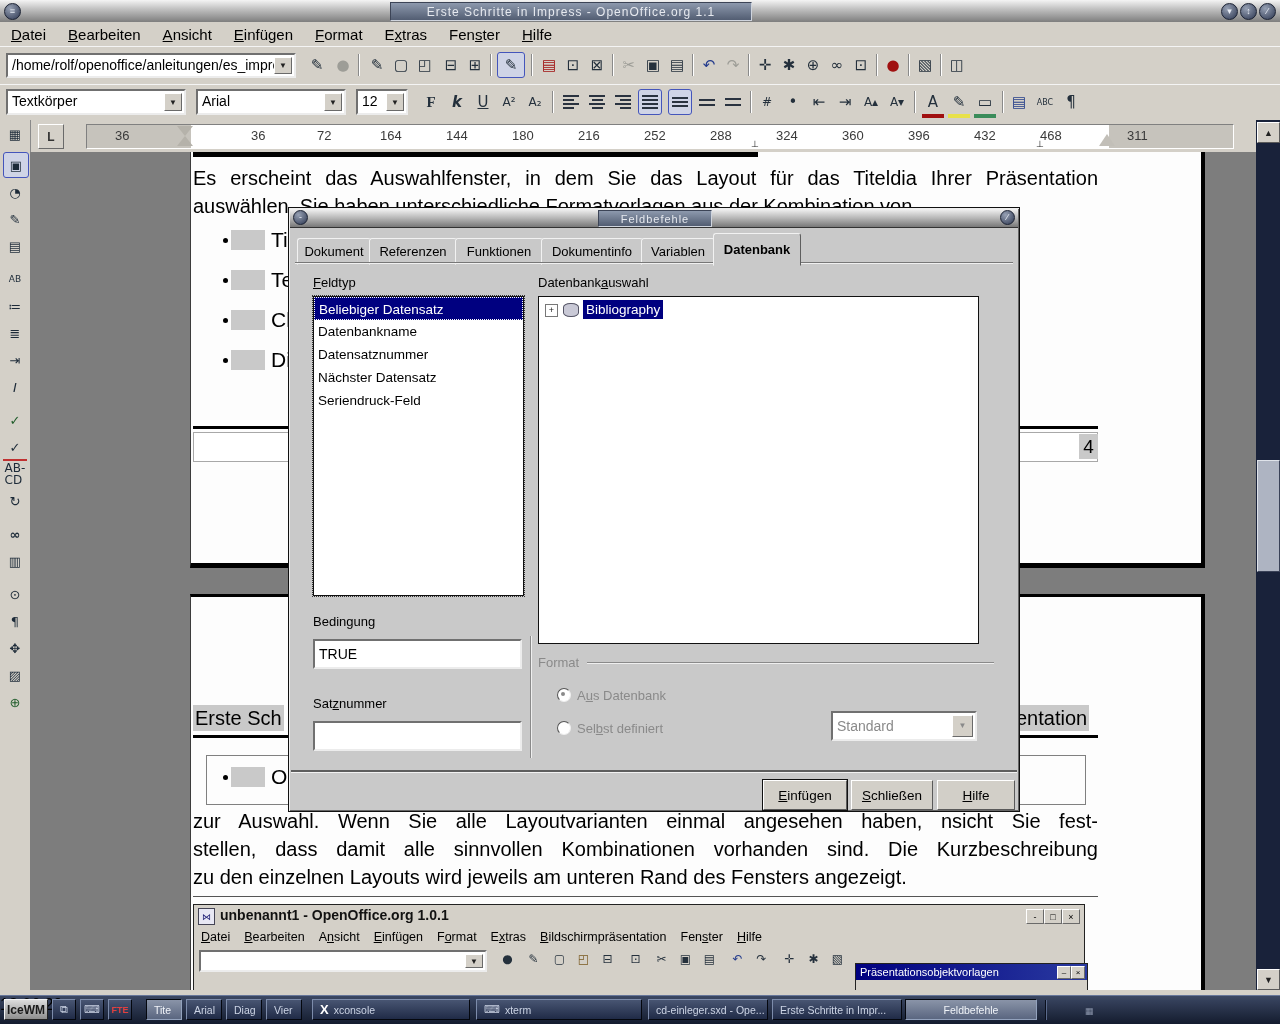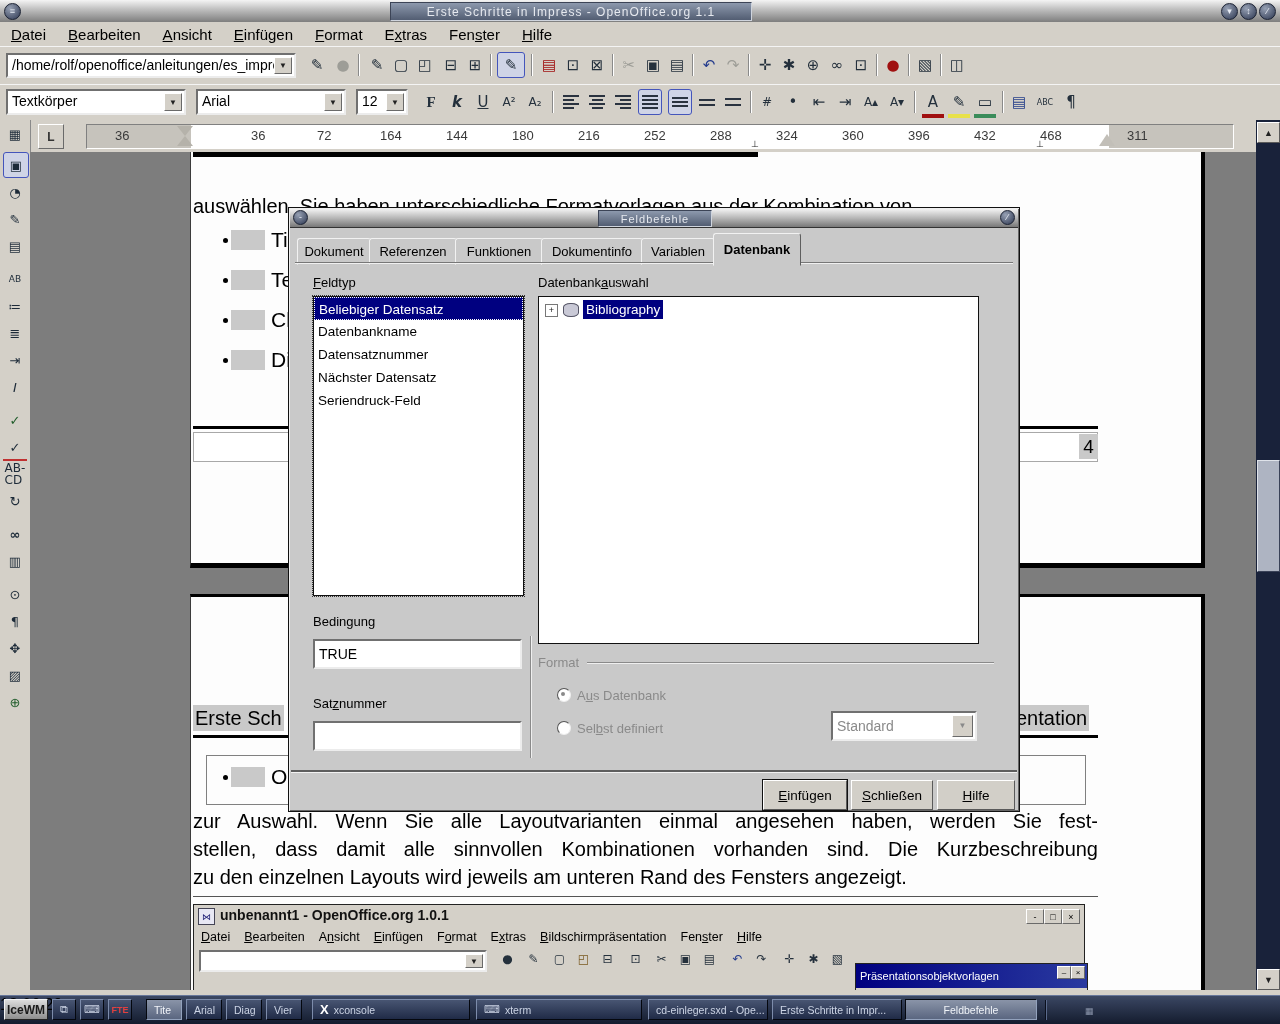--- a/index.html
+++ b/index.html
@@ -319,20 +319,21 @@
   <span class="vic" style="top:489px">¶</span>
   <span class="vic" style="top:516px">✥</span>
   <span class="vic" style="top:543px">▨</span>
   <span class="vic grn" style="top:570px">⊕</span>
 </div>
 
 <div class="abs docarea">
 
   <div class="page" style="left:160px;top:0;width:1010px;height:411px;border-bottom:5px solid #000">
     <div class="abs" style="left:2px;top:0;width:565px;height:5px;background:#000"></div>
+    <div class="docline just" style="top:14px">Es erscheint das Auswahlfenster, in dem Sie das Layout für das Titeldia Ihrer Präsentation</div>
     <div class="docline" style="top:42px">auswählen. Sie haben unterschiedliche Formatvorlagen aus der Kombination von</div>
     <div class="dot" style="left:32px;top:86px"></div>
     <div class="chip" style="left:40px;top:78px"></div>
     <div class="bul" style="left:80px;top:76px">Tite</div>
     <div class="dot" style="left:32px;top:126px"></div>
     <div class="chip" style="left:40px;top:118px"></div>
     <div class="bul" style="left:80px;top:116px">Tex</div>
     <div class="dot" style="left:32px;top:166px"></div>
     <div class="chip" style="left:40px;top:158px"></div>
     <div class="bul" style="left:80px;top:156px">Clip</div>
@@ -346,21 +347,21 @@
   </div>
 
   <div class="page" style="left:160px;top:442px;width:1010px;height:396px;border-top:3px solid #000;overflow:hidden">
     <div class="abs" style="left:2px;top:108px;font:20px/26px 'Liberation Sans',sans-serif;background:#c9c9c9;padding:0 2px">Erste Sch</div>
     <div class="abs" style="left:823px;top:108px;font:20px/26px 'Liberation Sans',sans-serif;background:#c9c9c9;padding:0 2px">entation</div>
     <div class="abs" style="left:2px;top:138px;width:905px;height:3px;background:#000"></div>
     <div class="abs" style="left:15px;top:158px;width:878px;height:48px;border:1px solid #808080"></div>
     <div class="dot" style="left:32px;top:178px"></div>
     <div class="chip" style="left:40px;top:170px"></div>
     <div class="bul" style="left:80px;top:168px">Obje</div>
-    <div class="docline just" style="top:212px">zur Auswahl. Wenn Sie alle Layoutvarianten einmal angesehen haben, werden Sie fest-</div>
+    <div class="docline just" style="top:212px">zur Auswahl. Wenn Sie alle Layoutvarianten einmal angesehen haben, nsicht Sie fest-</div>
     <div class="docline just" style="top:240px">stellen, dass damit alle sinnvollen Kombinationen vorhanden sind. Die Kurzbeschreibung</div>
     <div class="docline" style="top:268px">zu den einzelnen Layouts wird jeweils am unteren Rand des Fensters angezeigt.</div>
     <div class="abs" style="left:2px;top:299px;width:905px;height:1px;background:#555"></div>
 
     <div class="embed">
       <div class="abs" style="left:0;right:0;top:0;height:22px;background:#d4d0c8;border-bottom:1px solid #9a9a9a">
         <span class="abs" style="left:4px;top:3px;width:15px;height:15px;background:#e8e8f4;border:1px solid #445;display:flex;align-items:center;justify-content:center;font-size:9px;color:#227">⋈</span>
         <span class="abs" style="left:26px;top:2px;font-size:14px;font-weight:bold;color:#111;white-space:nowrap">unbenannt1 - OpenOffice.org 1.0.1</span>
         <span class="abs raised" style="right:40px;top:4px;width:16px;height:13px;display:flex;align-items:center;justify-content:center;font-size:9px">
             <span>-</span>
@@ -398,21 +399,21 @@
         <span class="eic dis" style="left:458px">✂</span>
         <span class="eic dis" style="left:482px">▣</span>
         <span class="eic dis" style="left:506px">▤</span>
         <span class="eic" style="left:534px;color:#223a8c">↶</span>
         <span class="eic dis" style="left:558px">↷</span>
         <span class="eic" style="left:586px">✛</span>
         <span class="eic" style="left:610px">✱</span>
         <span class="eic" style="left:634px">▧</span>
 
         <div class="abs" style="left:661px;top:17px;width:231px;height:35px;background:#d4d0c8;border:1px solid #222">
-          <div class="abs" style="left:0;right:0;top:0;height:24px;background:linear-gradient(90deg,#000080,#2a3aa0);display:flex;align-items:center">
+          <div class="abs" style="left:0;right:0;top:0;height:16px;background:linear-gradient(90deg,#000080,#2a3aa0);display:flex;align-items:center">
             <span style="color:#fff;font-size:11px;padding-left:4px;white-space:nowrap">Präsentationsobjektvorlagen</span>
             <span class="abs raised" style="right:16px;top:2px;width:12px;height:11px;display:flex;align-items:center;justify-content:center;font-size:8px">
                 <span>–</span>
               </span>
             <span class="abs raised" style="right:2px;top:2px;width:12px;height:11px;display:flex;align-items:center;justify-content:center;font-size:8px">
                 <span>×</span>
               </span>
           </div>
         </div>
       </div>

